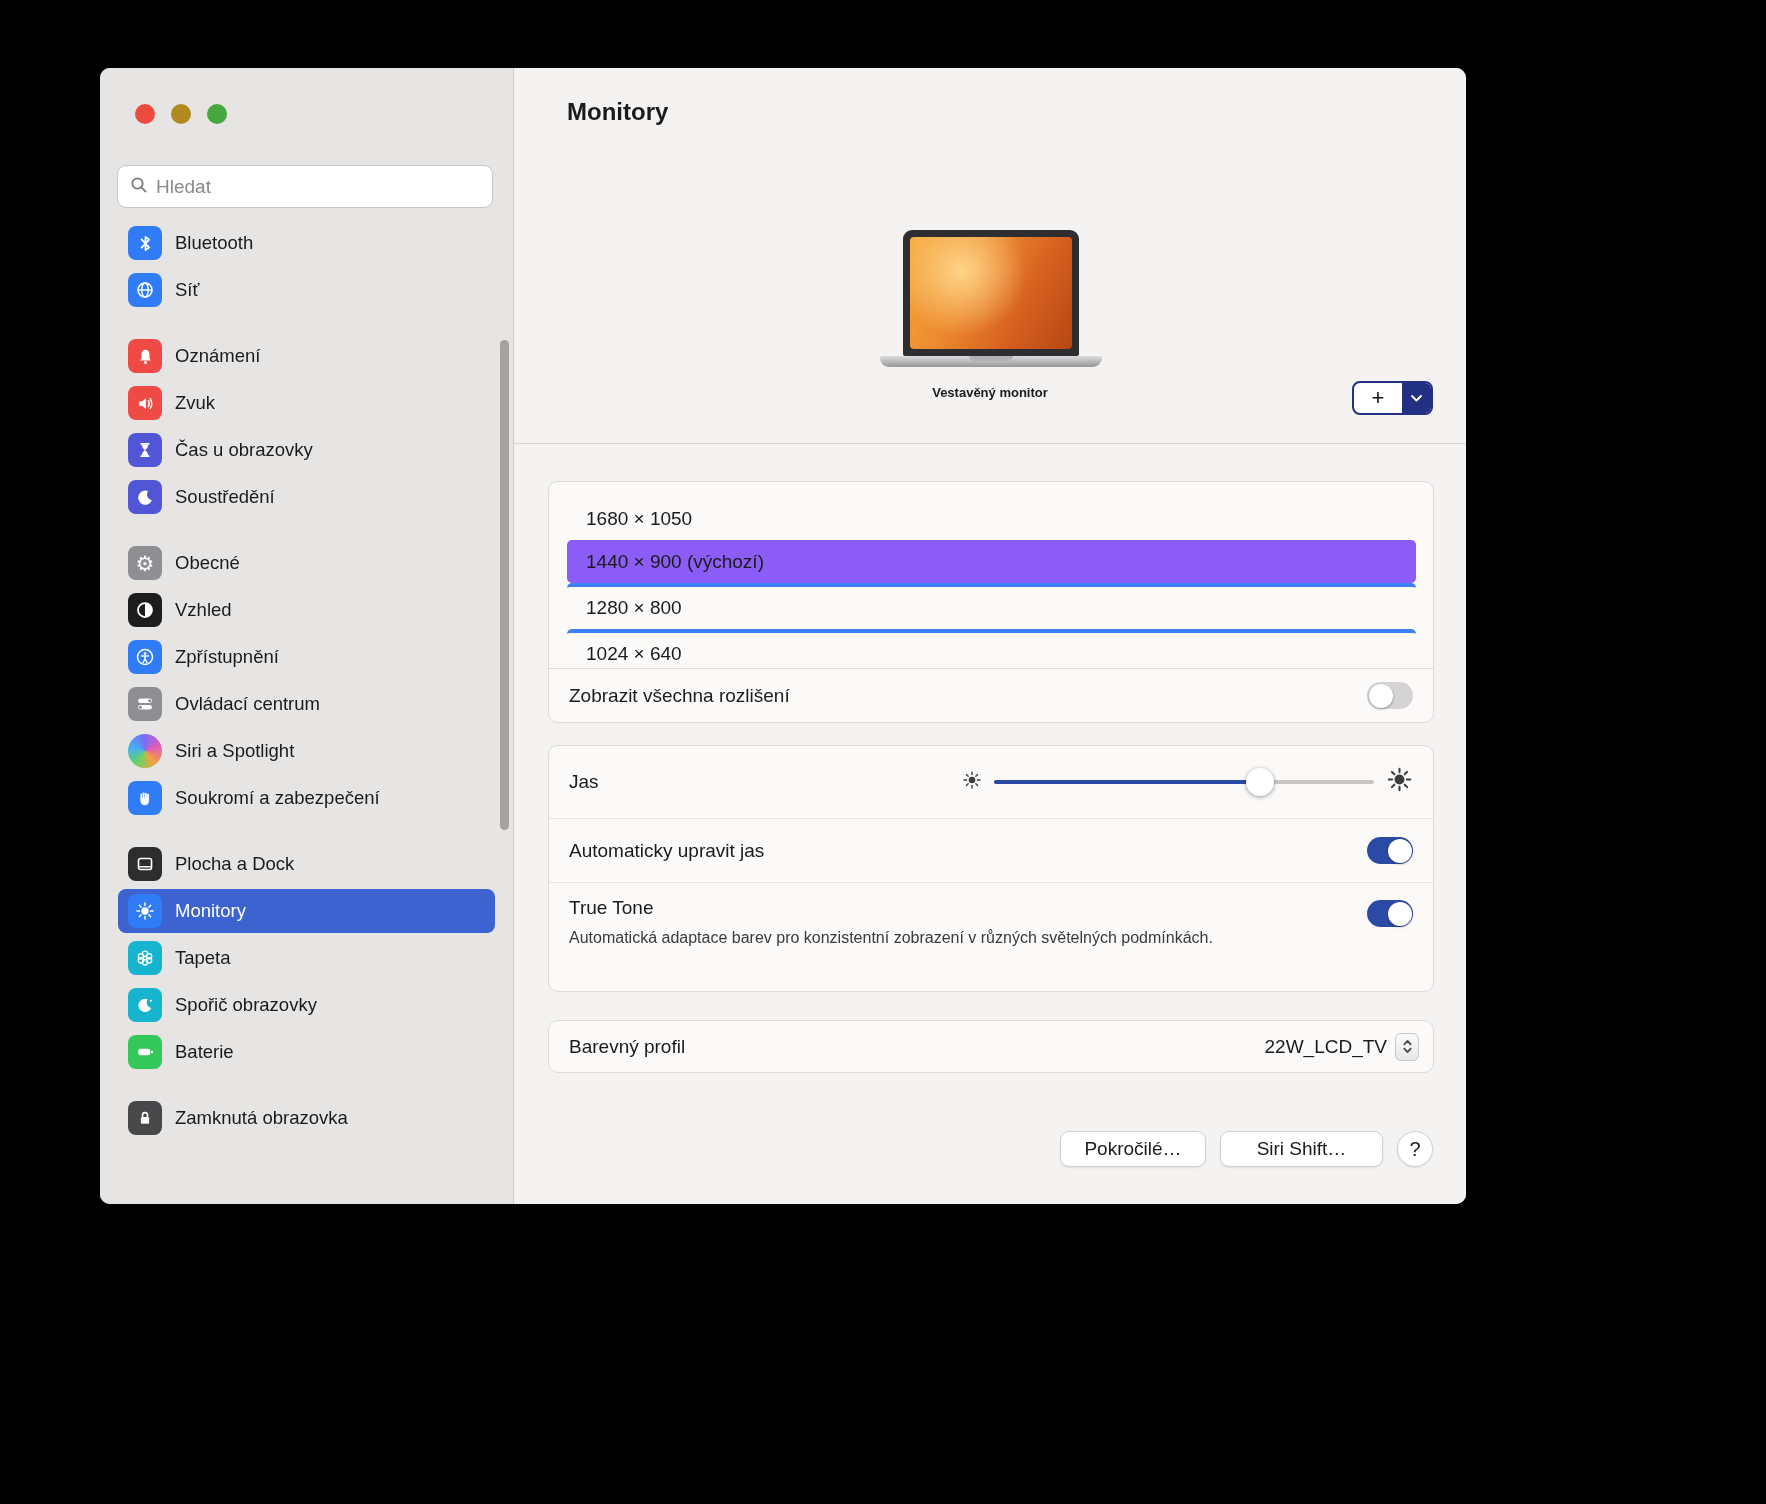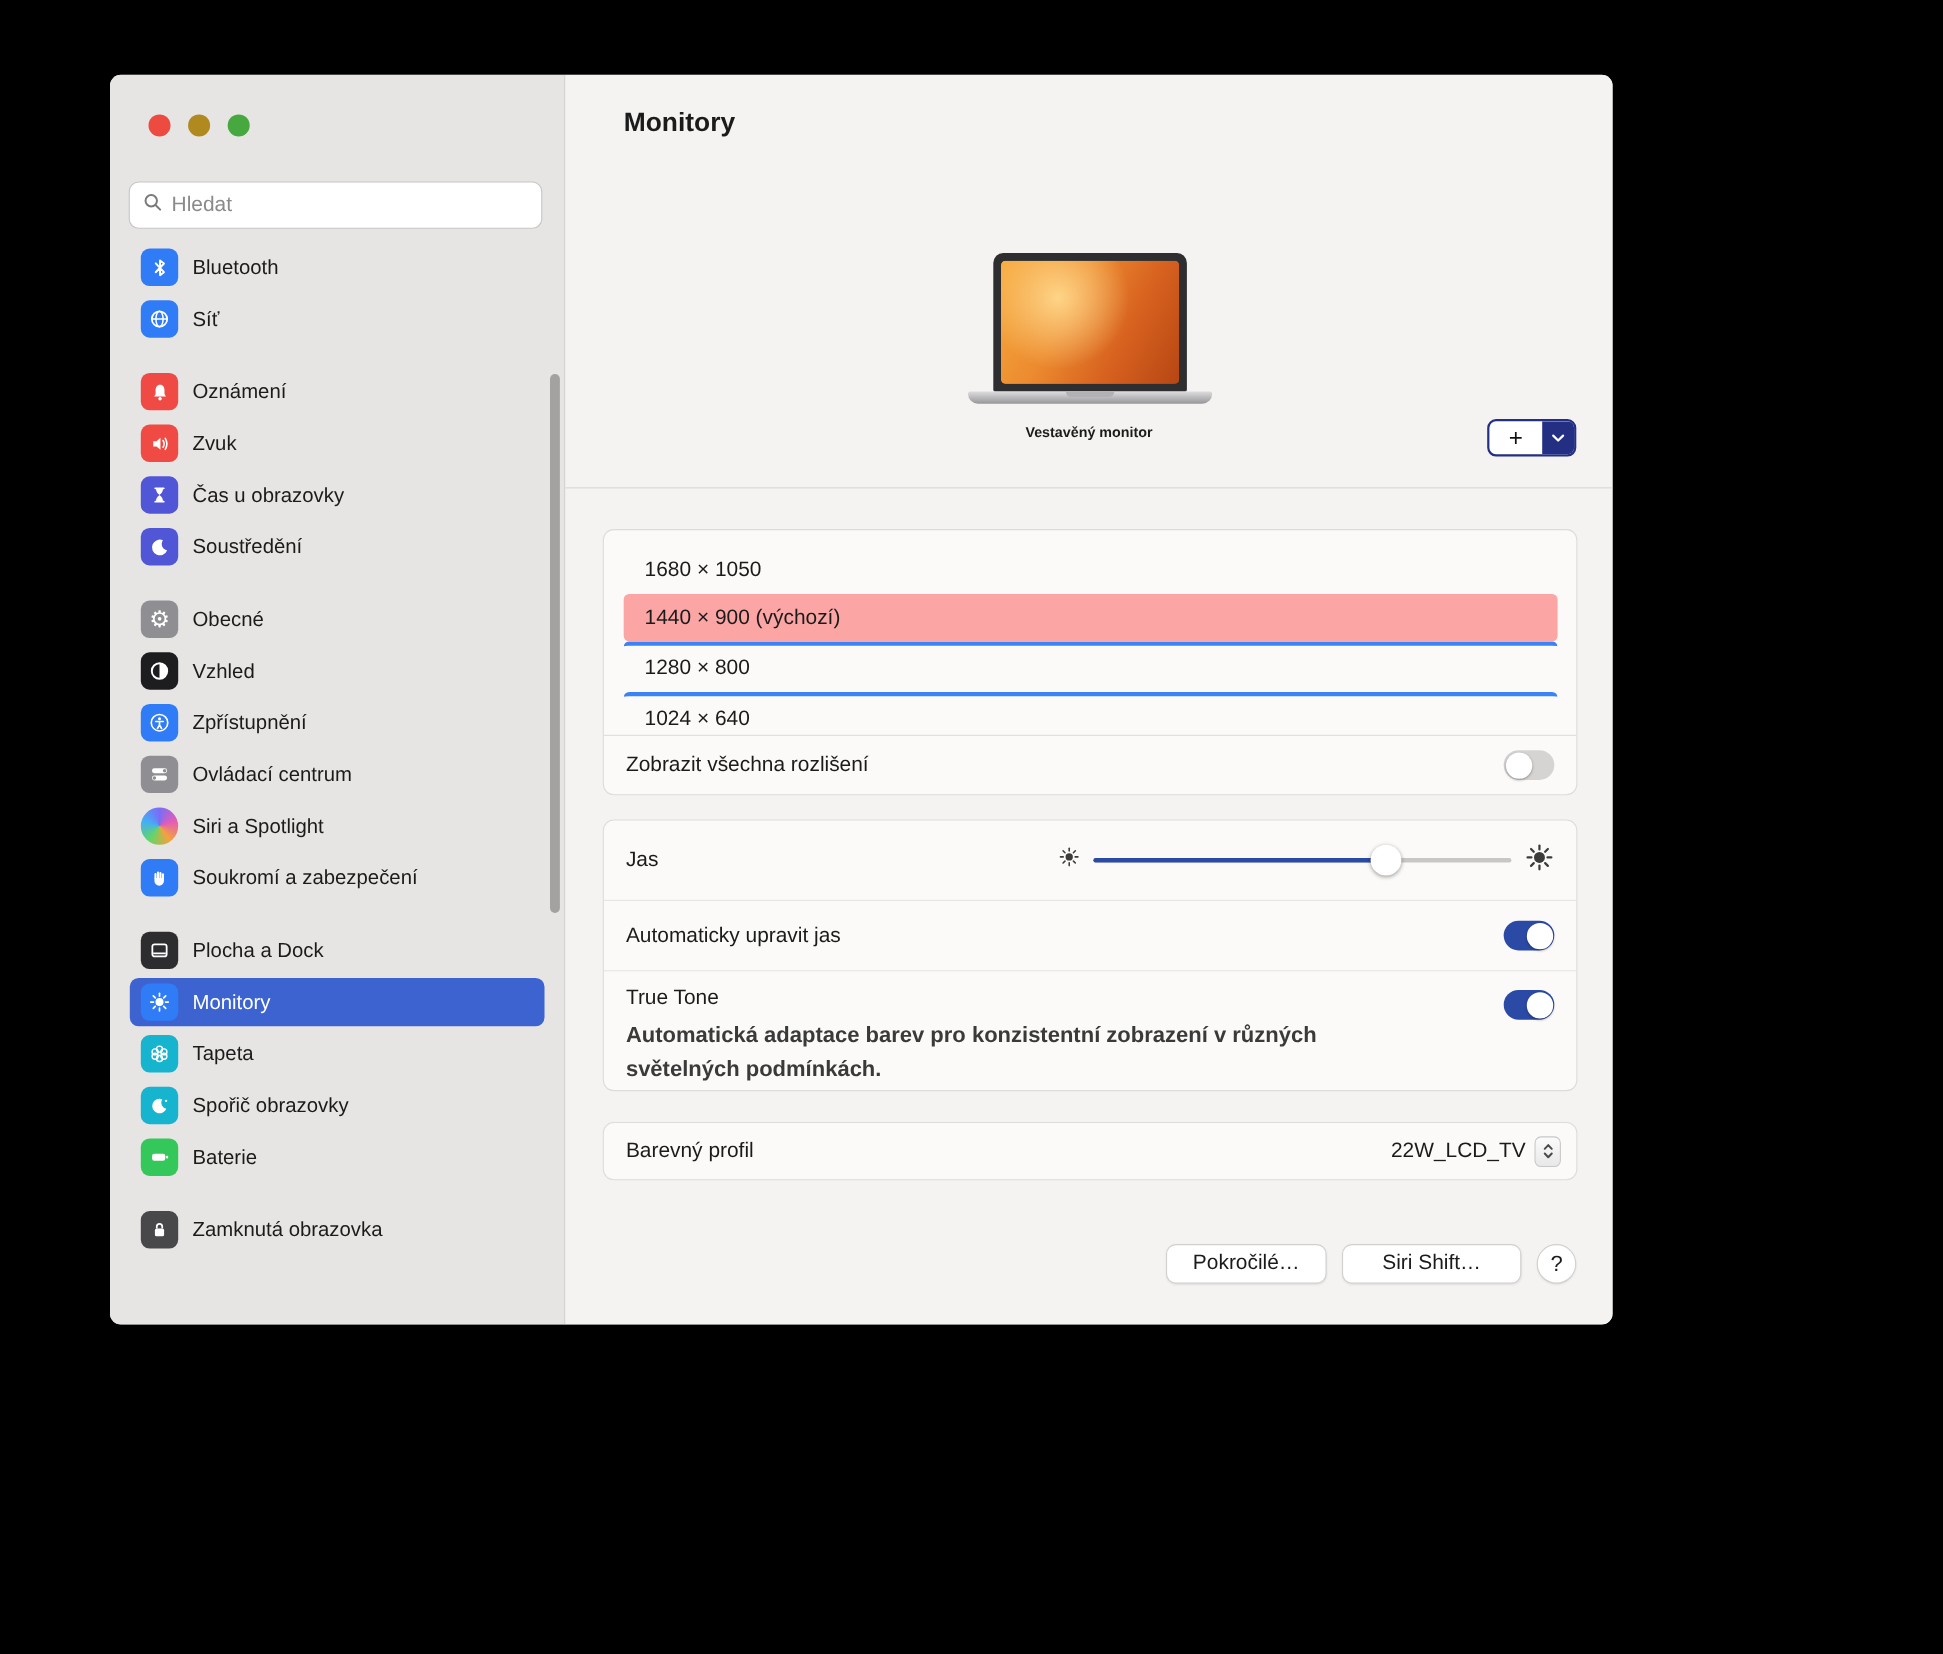--- a/index.html
+++ b/index.html
@@ -94,21 +94,21 @@
   .main-divider{position:absolute;top:375px;left:0;right:0;height:1px;background:#d8d6d5;}
   .panel{
     position:absolute;left:34px;width:886px;box-sizing:border-box;
     background:#fbfaf9;border:1px solid #dedcdb;border-radius:10px;
   }
   .panel-res{top:413px;height:242px;overflow:hidden;padding-top:15px;}
   .res-row{
     margin:0 17px 0 18px;padding-left:19px;height:43px;line-height:43px;
     border-radius:5px;font-size:19px;
   }
-  .res-row.sel{background:#fca5a5;}
+  .res-row.sel{background:#8b5cf6;}
   .res-row.hl{border-top:4px solid #3b82f6;height:42px;line-height:42px;}
   .show-row{
     position:absolute;left:0;right:0;bottom:0;height:54px;box-sizing:border-box;
     border-top:1px solid #dfdddc;display:flex;align-items:center;padding:0 20px;font-size:19px;
   }
   .toggle{width:46px;height:27px;border-radius:14px;position:relative;flex:none;margin-left:auto;}
   .toggle.off{background:#d6d4d3;}
   .toggle.on{background:#2b4aa5;}
   .toggle .knob{
     position:absolute;top:1.5px;width:24px;height:24px;border-radius:50%;background:#fff;
@@ -122,21 +122,21 @@
   .slider{position:relative;width:380px;height:4px;border-radius:2px;background:#c9c7c6;}
   .slider-fill{position:absolute;left:0;top:0;height:4px;border-radius:2px;background:#2b4aa5;}
   .slider-knob{
     position:absolute;top:-12px;width:28px;height:28px;border-radius:50%;background:#fff;
     box-shadow:0 1px 4px rgba(0,0,0,.4);
   }
   .panel-div{height:1px;background:#e6e4e3;}
   .row-auto{height:63px;display:flex;align-items:center;padding:0 20px;font-size:19px;}
   .row-tt{position:relative;padding:14px 20px 0 20px;}
   .tt-title{font-size:19px;margin-bottom:7px;}
-  .tt-desc{font-size:20px;color:#3a3a3a;line-height:1.55;width:730px;font-weight:bold;}
+  .tt-desc{font-size:16px;color:#3a3a3a;line-height:1.55;width:730px;}
   .row-tt .toggle{position:absolute;right:20px;top:17px;}
   .panel-profile{top:952px;height:53px;display:flex;align-items:center;padding:0 14px 0 20px;font-size:19px;}
   .profile-right{margin-left:auto;display:flex;align-items:center;gap:8px;}
   .stepper{
     width:24px;height:28px;border-radius:6px;background:linear-gradient(#fbfbfb,#e9e8e8);
     border:1px solid #c9c7c6;display:flex;align-items:center;justify-content:center;box-sizing:border-box;
   }
   .btn{
     position:absolute;top:1063px;height:36px;box-sizing:border-box;background:#fff;
     border:1px solid #d2d0cf;border-radius:9px;font-size:19px;

